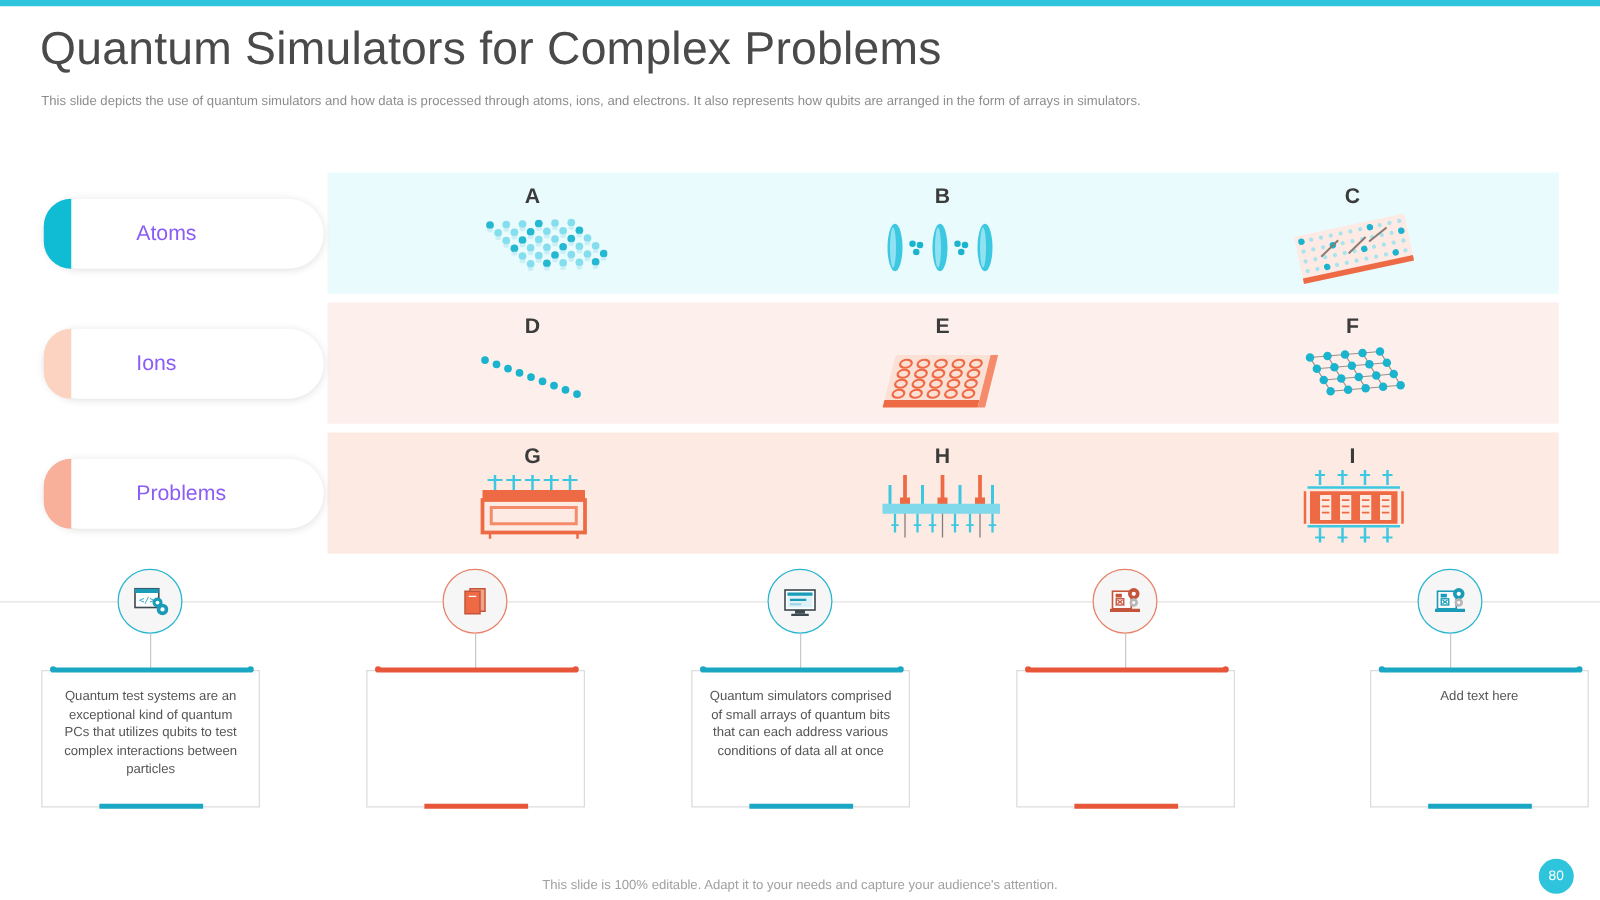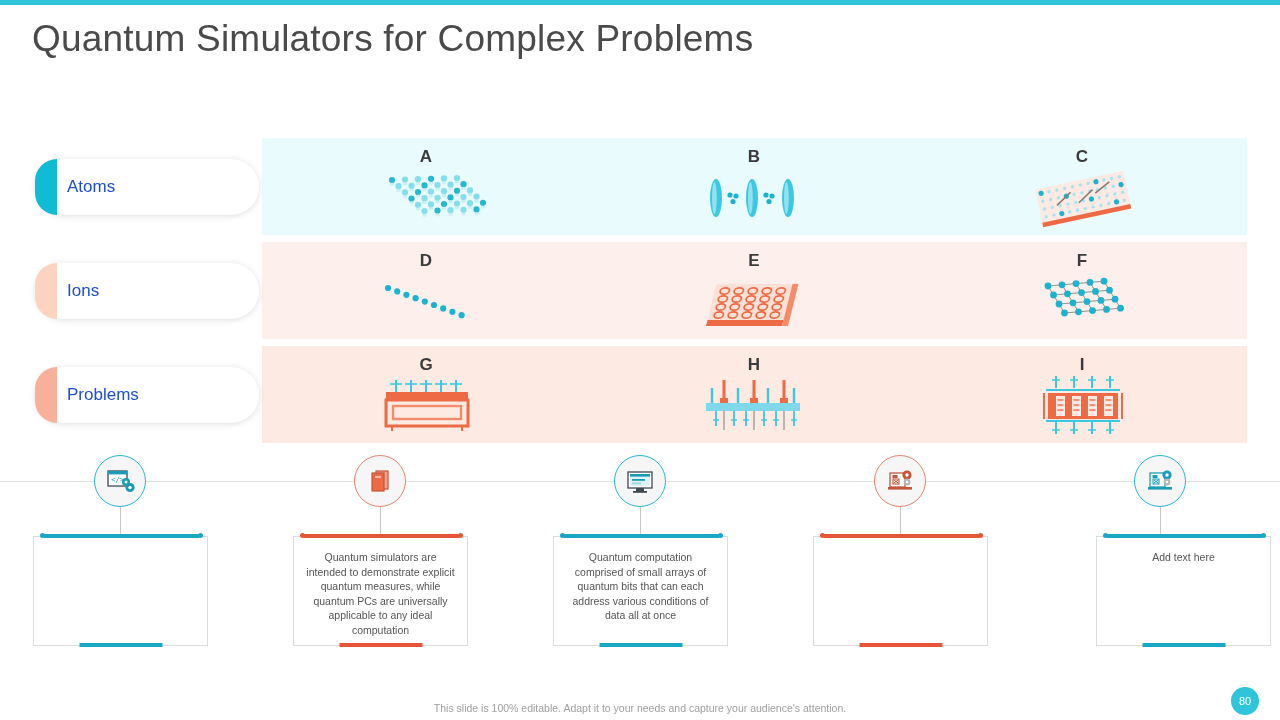--- a/index.html
+++ b/index.html
@@ -33,21 +33,21 @@
     position: absolute; left: 35px; width: 224px; height: 56px;
     background: #ffffff; border-radius: 28px;
     box-shadow: 0 1px 7px rgba(0,0,0,.13);
     display: flex; align-items: center;
   }
   .pill .cap {
     position: absolute; left: 0; top: 0; width: 22px; height: 56px;
     border-top-left-radius: 28px; border-bottom-left-radius: 28px;
   }
   .pill .plabel {
-    margin-left: 32px; font-size: 17px; color: #1d4ed8; font-weight: 400;
+    margin-left: 74px; font-size: 17px; color: #8b5cf6; font-weight: 400;
   }
   #pill-0 { top: 159px; }
   #pill-1 { top: 263px; text-align: right; }
   #pill-2 { top: 367px; }
 
   
   .row {
     position: absolute; left: 262px; width: 985px; height: 97px;
   }
   #row-0 { top: 138px; }
@@ -124,20 +124,21 @@
   }
 </style>
 </head>
 <body>
 
 <div id="slide">
 
   <div class="top-bar"></div>
 
   <div class="title">Quantum Simulators for Complex Problems</div>
+  <div class="subtitle">This slide depicts the use of quantum simulators and how data is processed through atoms, ions, and electrons. It also represents how qubits are arranged in the form of arrays in simulators.</div>
 
   <div id="rows-host">
       <div class="row" id="row-0" style="background: rgb(233, 251, 253);">
         <div class="cell c0">
           <div class="cell-letter">A</div>
           <div class="cell-art"><svg viewBox="0 0 120 64" width="100%" height="100%">
               <ellipse cx="26" cy="14" rx="3.1" ry="3.1" fill="#1ab4cf" opacity="0.95"></ellipse>
               <ellipse cx="26" cy="18.2" rx="2.3" ry="1.6" fill="#bdeaf4" opacity="0.7"></ellipse>
               <ellipse cx="39" cy="13.6" rx="3.1" ry="3.1" fill="#7fdcec" opacity="0.95"></ellipse>
               <ellipse cx="39" cy="17.8" rx="2.3" ry="1.6" fill="#bdeaf4" opacity="0.7"></ellipse>
@@ -514,38 +515,38 @@
               <circle cx="25" cy="21.5" r="1.7" fill="#fff"></circle>
             </svg></span>
         </div>
         <div class="stem"></div>
       </div>
       <div class="card" style="left: 33px;">
         <div class="card-top" style="background:#1aa7c4">
           <span class="dot l" style="background:#1aa7c4"></span>
           <span class="dot r" style="background:#1aa7c4"></span>
         </div>
+        <div class="card-text">Quantum test systems are an exceptional kind of quantum PCs that utilizes qubits to test complex interactions between particles</div>
         <div class="card-bottom" style="background:#1aa7c4"></div>
       </div>
       <div class="node" style="left: 354px; width: 52px; height: 80px;">
         <div class="circle orange">
           <span style="width:30px;height:30px;display:block"><svg viewBox="0 0 30 30" width="100%" height="100%">
               <rect x="11" y="5" width="12" height="18" fill="#f3a389" stroke="#c4553a" stroke-width="1.2"></rect>
               <rect x="7" y="7" width="12" height="18" fill="#ee6a45" stroke="#c4553a" stroke-width="1.2"></rect>
               <line x1="10" y1="11" x2="16" y2="11" stroke="#fff" stroke-width="1"></line>
             </svg></span>
         </div>
         <div class="stem"></div>
       </div>
       <div class="card" style="left: 293px;">
         <div class="card-top" style="background:#e8563a">
           <span class="dot l" style="background:#e8563a"></span>
           <span class="dot r" style="background:#e8563a"></span>
         </div>
-        <div class="card-text">Quantum simulators are intended to demonstrate explicit quantum measures, while quantum PCs are universally applicable to any ideal computation</div>
         <div class="card-bottom" style="background:#e8563a"></div>
       </div>
       <div class="node" style="left: 614px; width: 52px; height: 80px;">
         <div class="circle teal">
           <span style="width:30px;height:30px;display:block"><svg viewBox="0 0 30 30" width="100%" height="100%">
               <rect x="3" y="6" width="24" height="16" fill="#fff" stroke="#3e4a52" stroke-width="1.3"></rect>
               <rect x="5" y="8" width="20" height="12" fill="#dff2f7"></rect>
               <rect x="5" y="8" width="20" height="2.6" fill="#1a9cb8"></rect>
               <rect x="7" y="13" width="13" height="1.8" fill="#1a9cb8"></rect>
               <rect x="7" y="16.5" width="9" height="1.8" fill="#9ed7e4"></rect>
@@ -553,21 +554,21 @@
               <rect x="8" y="25" width="14" height="1.8" fill="#3e4a52"></rect>
             </svg></span>
         </div>
         <div class="stem"></div>
       </div>
       <div class="card" style="left: 553px;">
         <div class="card-top" style="background:#1aa7c4">
           <span class="dot l" style="background:#1aa7c4"></span>
           <span class="dot r" style="background:#1aa7c4"></span>
         </div>
-        <div class="card-text">Quantum computation comprised of small arrays of quantum bits that can each address various conditions of data all at once</div>
+        <div class="card-text">Quantum simulators comprised of small arrays of quantum bits that can each address various conditions of data all at once</div>
         <div class="card-bottom" style="background:#1aa7c4"></div>
       </div>
       <div class="node" style="left: 874px; width: 52px; height: 80px;">
         <div class="circle orange">
           <span style="width:30px;height:30px;display:block"><svg viewBox="0 0 30 30" width="100%" height="100%">
               <rect x="5" y="7" width="15" height="14" fill="#fff" stroke="#c4553a" stroke-width="1.3"></rect>
               <rect x="8" y="13" width="6" height="5" fill="none" stroke="#c4553a" stroke-width="1.1"></rect>
               <path d="M9 14 L13 17 M13 14 L9 17" stroke="#c4553a" stroke-width="1"></path>
               <rect x="7.5" y="9" width="5" height="3" fill="#c4553a"></rect>
               <circle cx="22" cy="9" r="4.6" fill="#c4553a"></circle>

